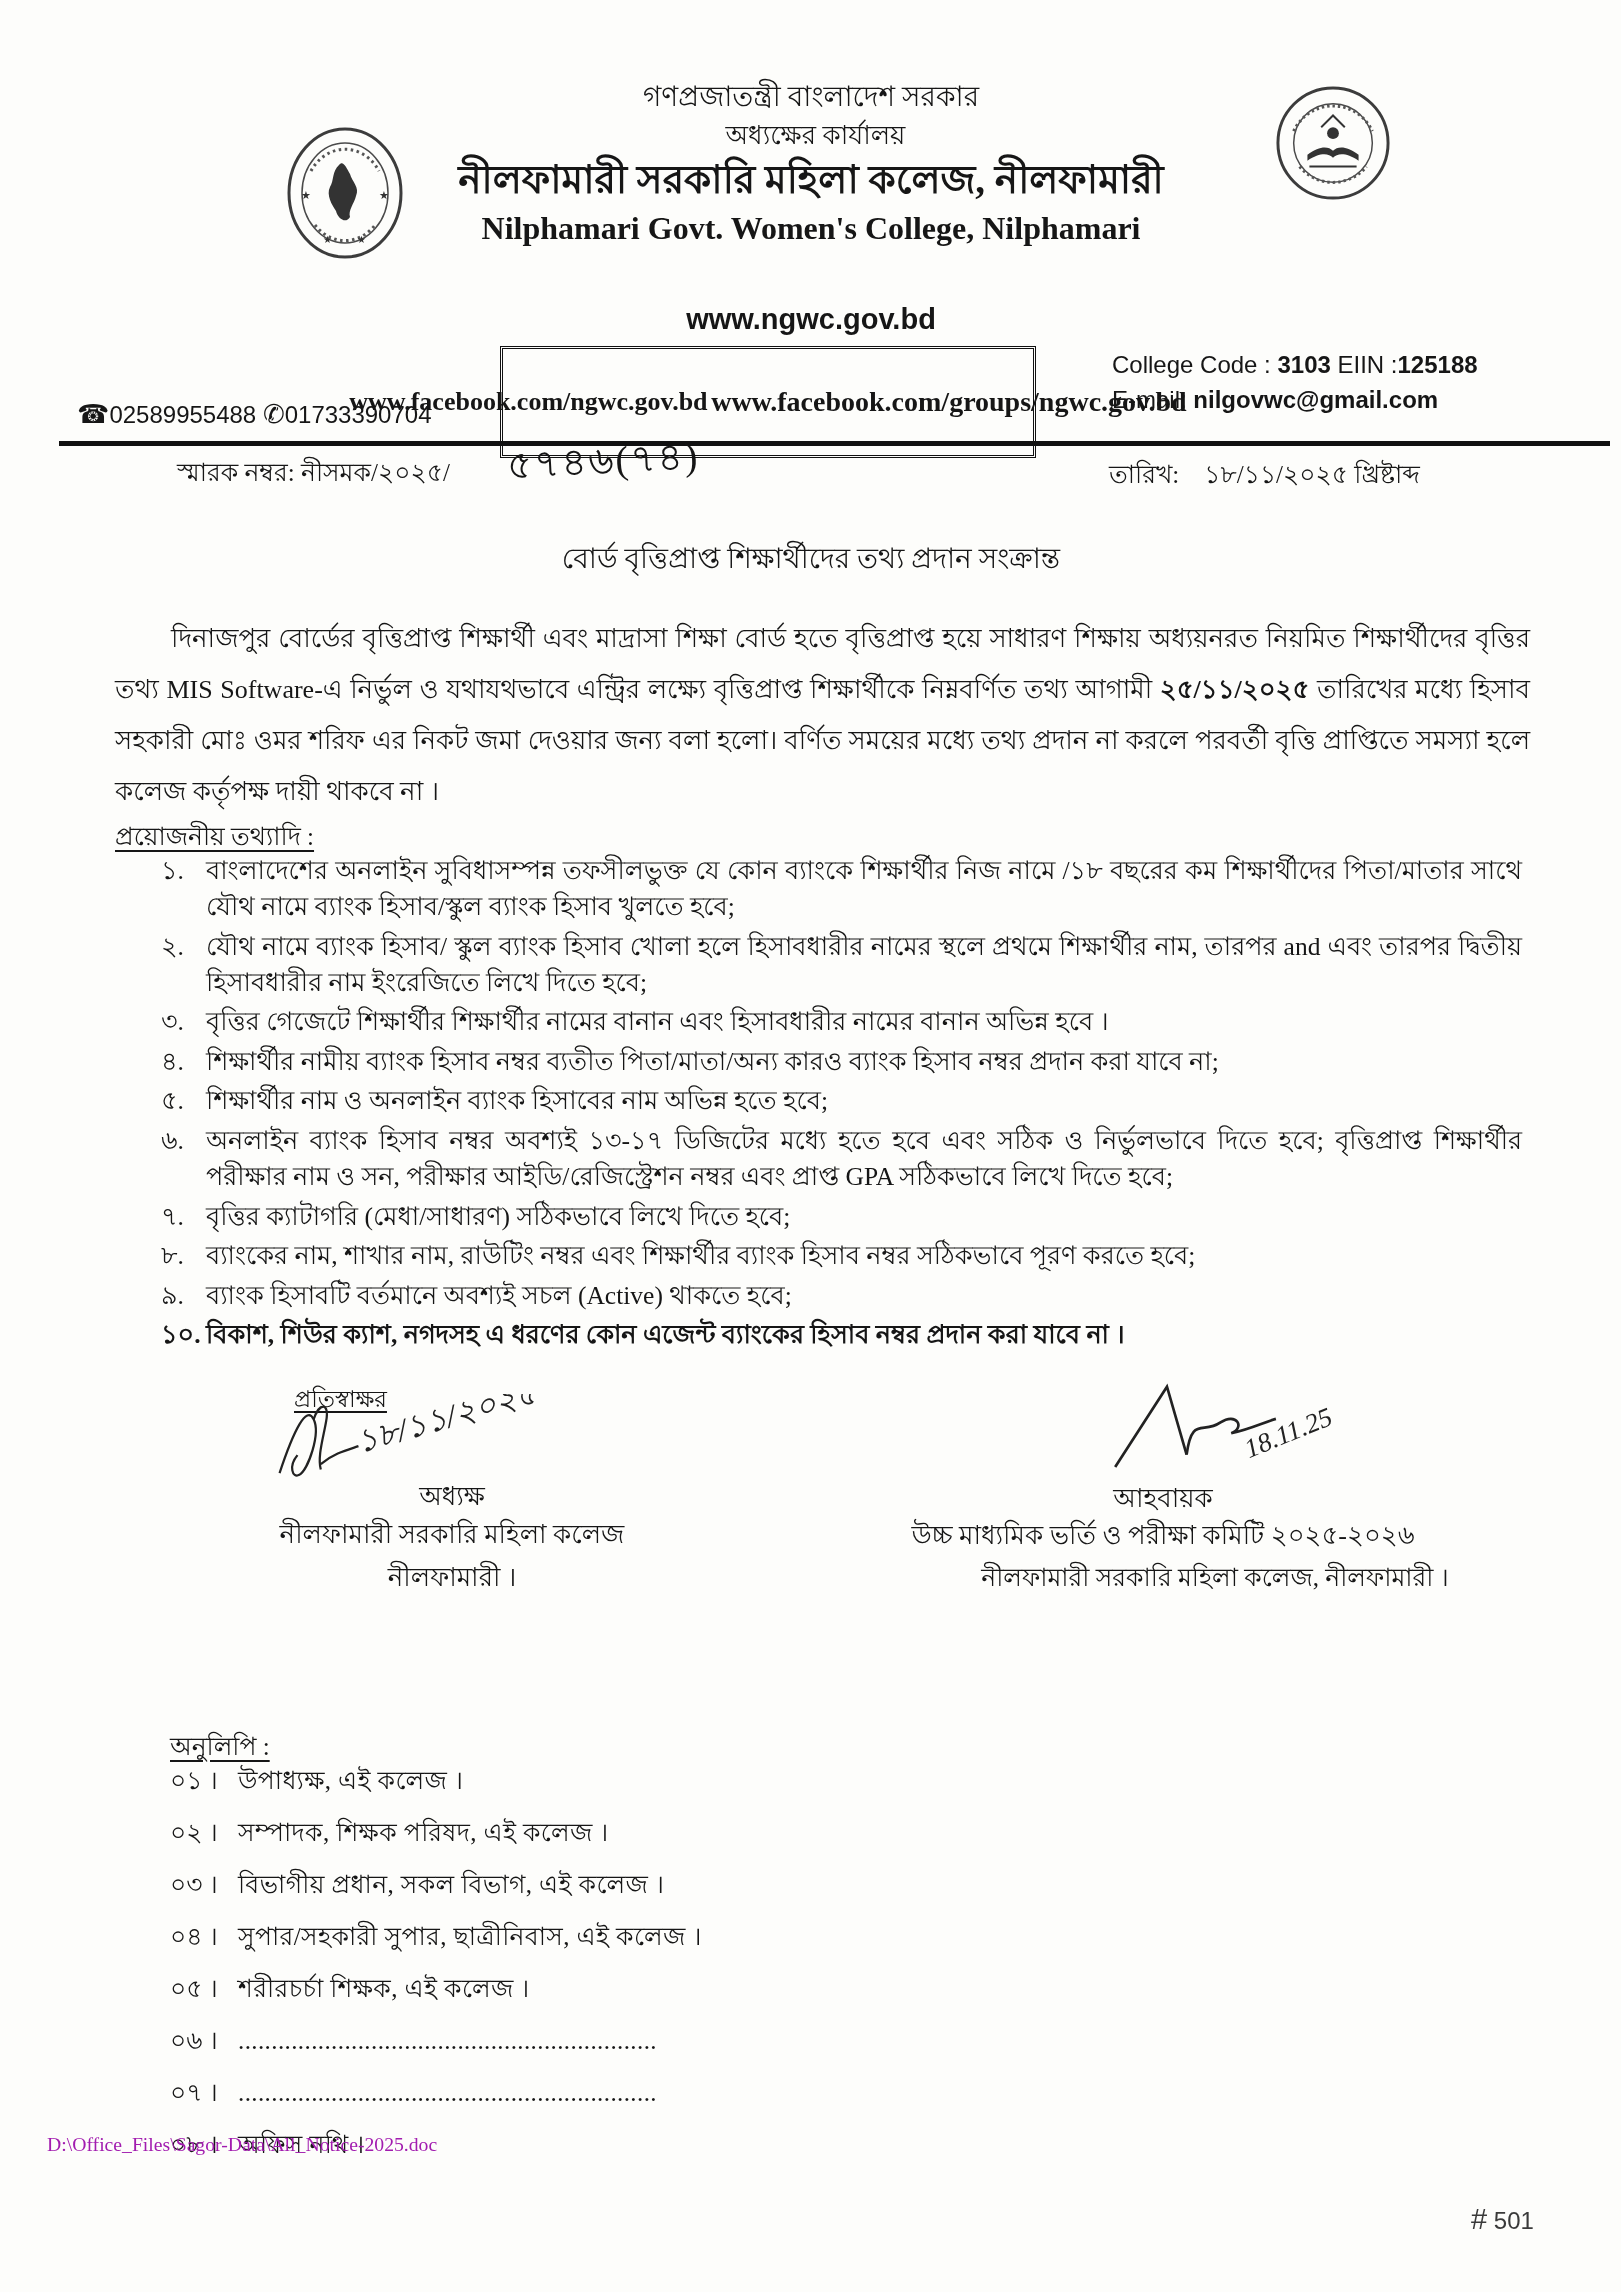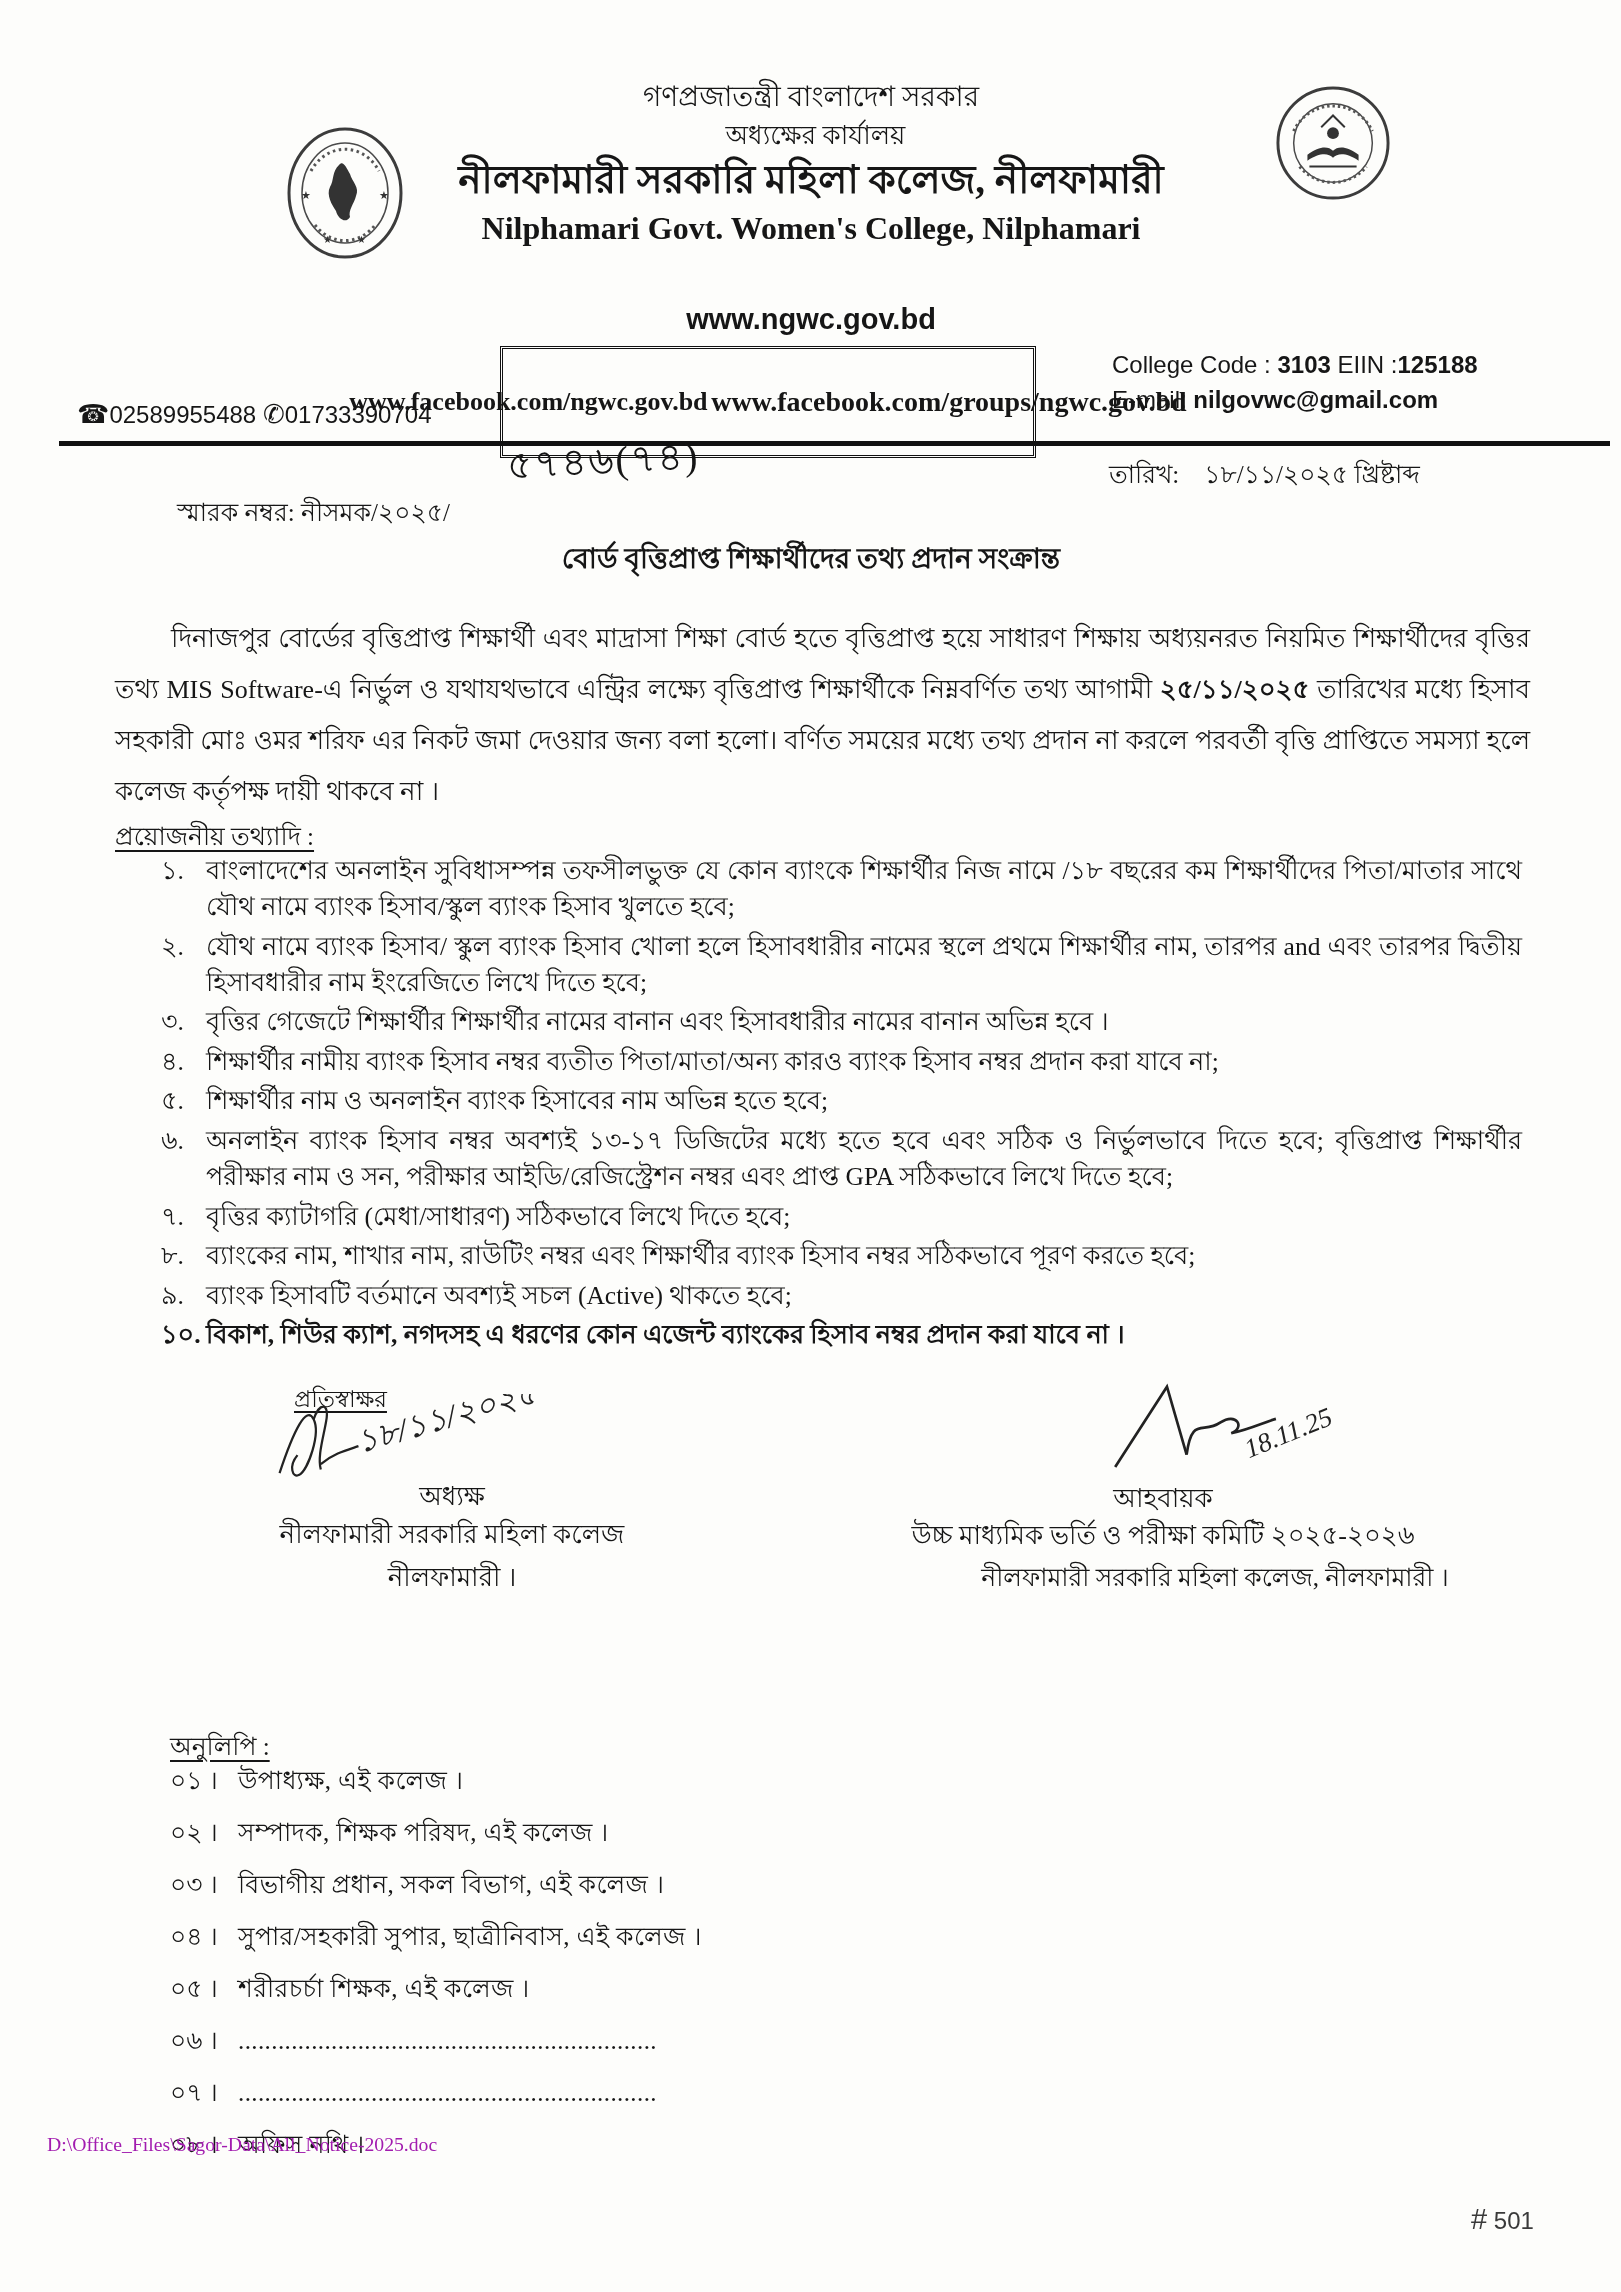--- a/index.html
+++ b/index.html
@@ -36,26 +36,26 @@
   .phones{left:77px;top:399px;font-size:24px;font-family:"Liberation Sans",sans-serif;white-space:nowrap;}
   .phones .icon{font-size:26px;}
 
   .right-block{left:1112px;top:351px;width:502px;font-family:"Liberation Sans",sans-serif;}
   .cc-line{font-size:24px;margin-bottom:7.2px;}
   .email-line{font-size:24px;}
 
   .divider{left:59px;top:441px;width:1551px;height:4.5px;background:#111;}
 
   
-  .memo-label{left:177px;top:453px;font-size:25px;margin-top:40px;}
+  .memo-label{left:177px;top:453px;font-size:25px;}
   .memo-hand{left:507px;top:430px;font-size:39px;transform:rotate(-3deg);letter-spacing:1.8px;}
   .date-line{left:1109px;top:455px;font-size:25px;}
   .date-line .gap{display:inline-block;width:25px;}
 
-  .subject{left:0;right:0;top:537px;font-size:28px;font-weight:700;}
+  .subject{left:0;right:0;top:537px;font-size:28px;font-weight:400;}
 
   .body-paragraph{
     left:115px;top:613px;width:1415px;
     font-size:26px;line-height:51px;
     text-align:justify;text-indent:56px;
   }
 
   .req-heading{left:115px;top:817px;font-size:25px;text-decoration:underline;text-underline-offset:5.4px;}
 
   .req-list{left:161px;top:853px;width:1361px;}

